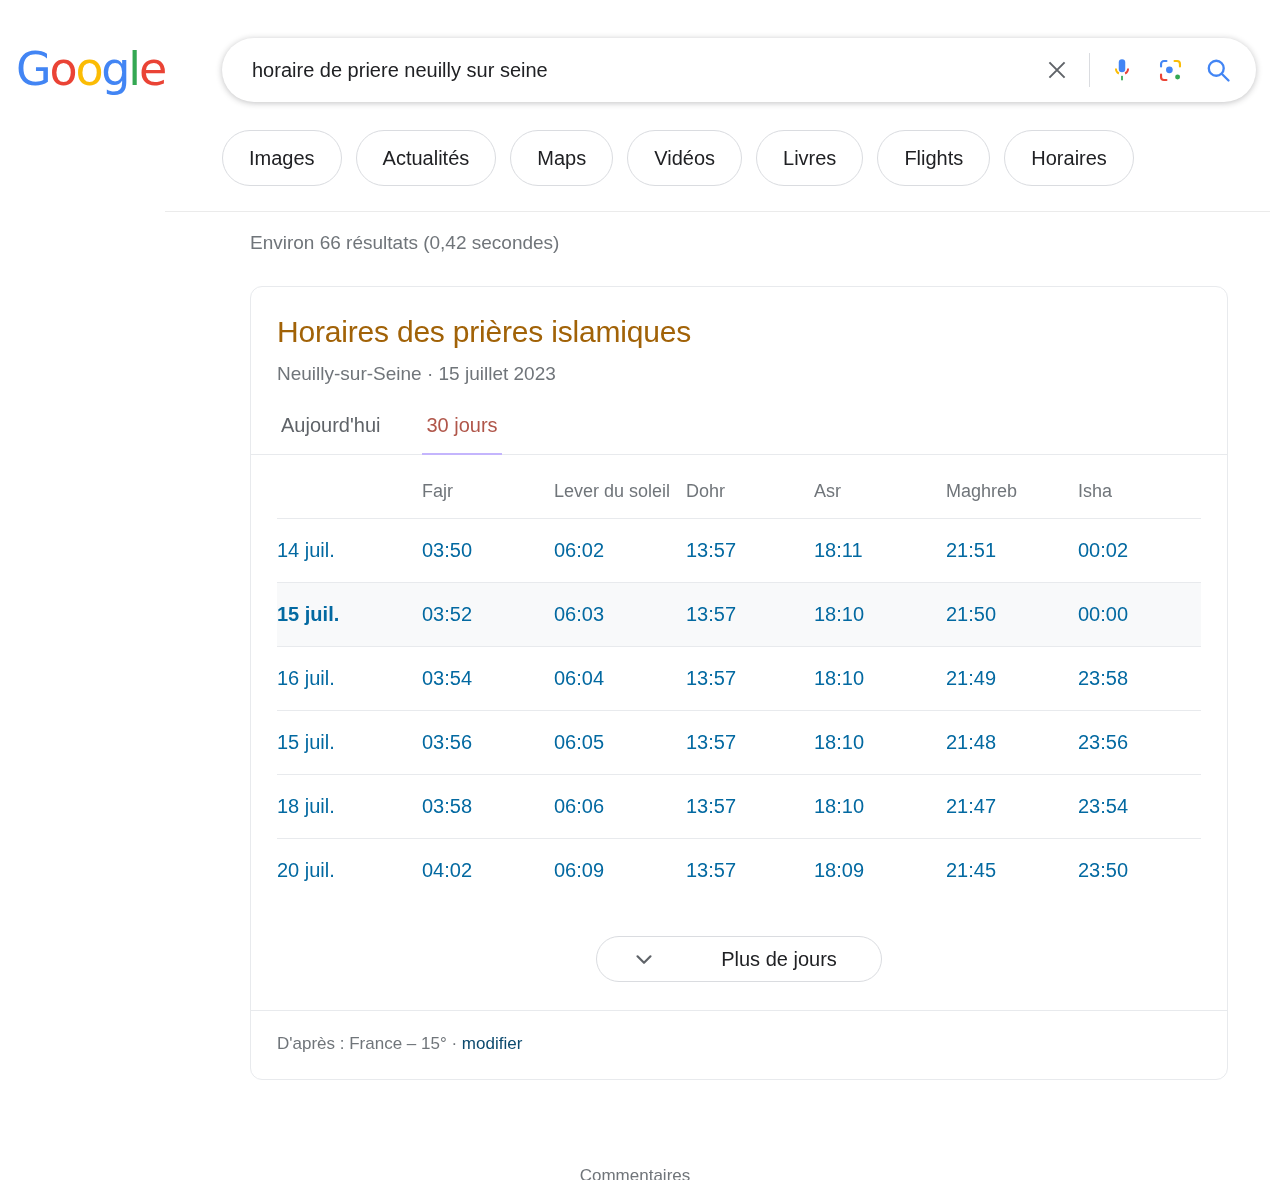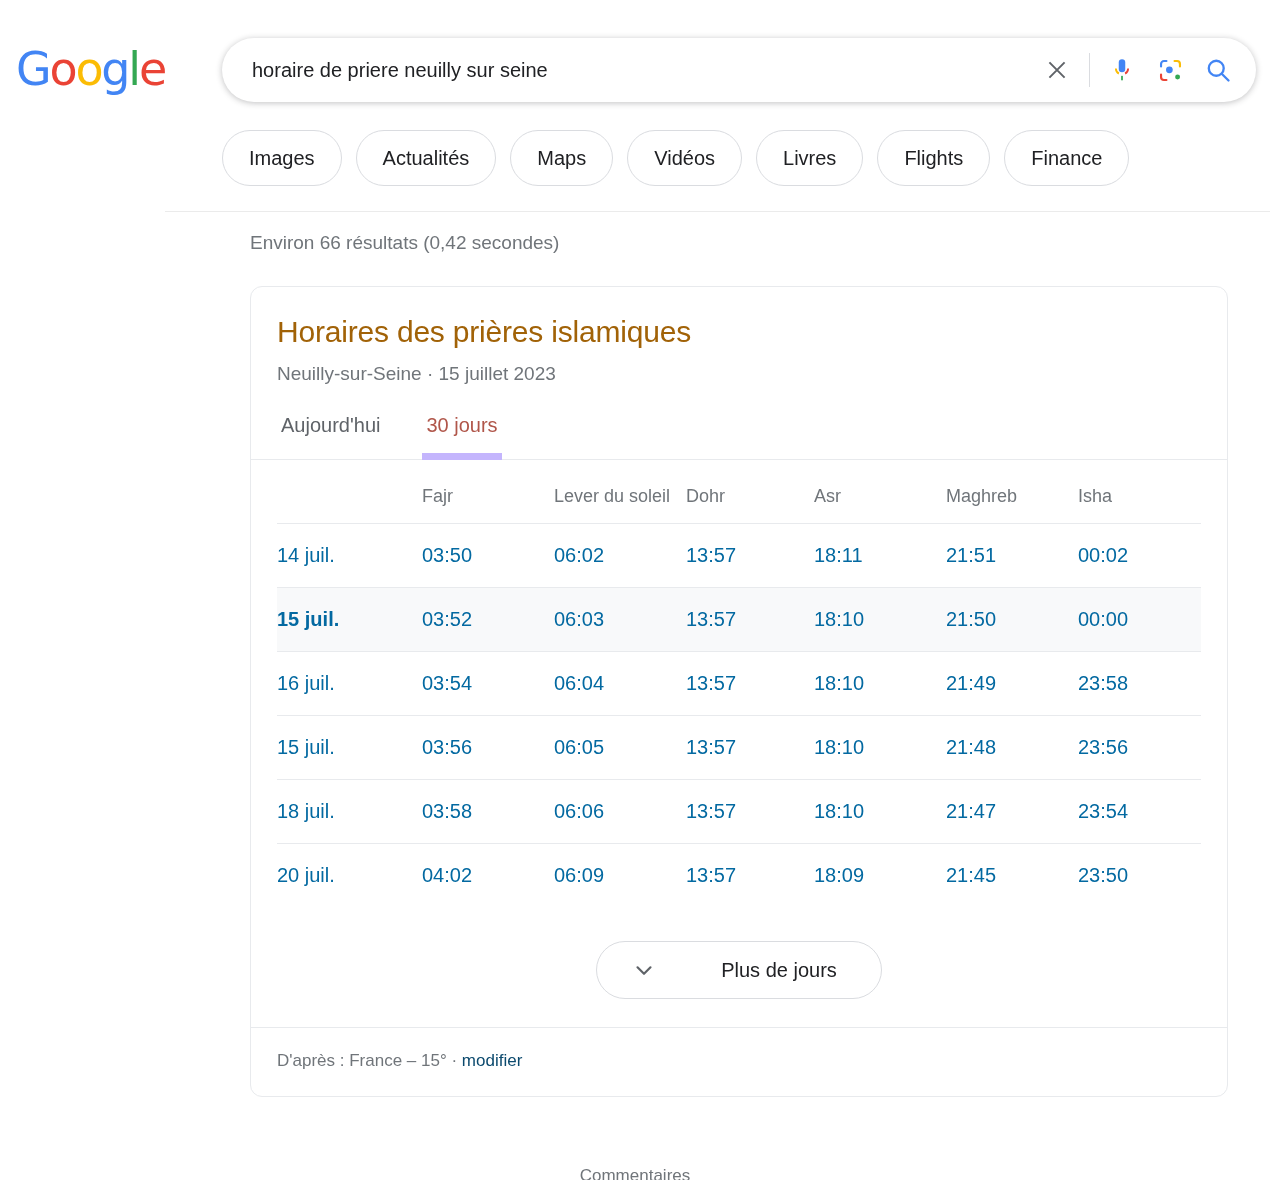--- a/index.html
+++ b/index.html
@@ -130,21 +130,21 @@
   .tab {
     font-size: 20px;
     color: #5f6368;
     padding: 0 4px 16px 4px;
     cursor: pointer;
     position: relative;
     top: 1px;
   }
   .tab.active {
     color: #b0564a;
-    border-bottom: 7px solid #c4b5fd;
+    border-bottom: 2px solid #c4b5fd;
   }
 
   table.prayer {
     width: calc(100% - 52px);
     margin: 0 26px;
     border-collapse: collapse;
     table-layout: fixed;
   }
   table.prayer th {
     font-size: 18px;
@@ -173,21 +173,21 @@
   col.c-mag  { width: 132px; }
   col.c-isha { width: auto; }
 
   .more-wrap {
     display: flex; justify-content: center;
     padding: 34px 0 28px 0;
   }
   .more-btn {
     display: flex; align-items: center;
     gap: 64px;
-    height: 58px;
+    height: 46px;
     padding: 0 44px 0 34px;
     border: 1px solid #dadce0;
     border-radius: 29px;
     background: #fff;
     font-size: 20px;
     color: #202124;
     cursor: pointer;
   }
 
   .card-footer {
@@ -268,21 +268,21 @@
     <div class="chip">
         <span>Vidéos</span>
       </div>
     <div class="chip">
         <span>Livres</span>
       </div>
     <div class="chip">
         <span>Flights</span>
       </div>
     <div class="chip">
-        <span>Finance</span>
+        <span>Horaires</span>
       </div>
   </div>
 
   <div class="header-rule"></div>
 </div>
 
 <div class="results-count">Environ 66 résultats (0,42 secondes)</div>
 
 <div class="card">
 

